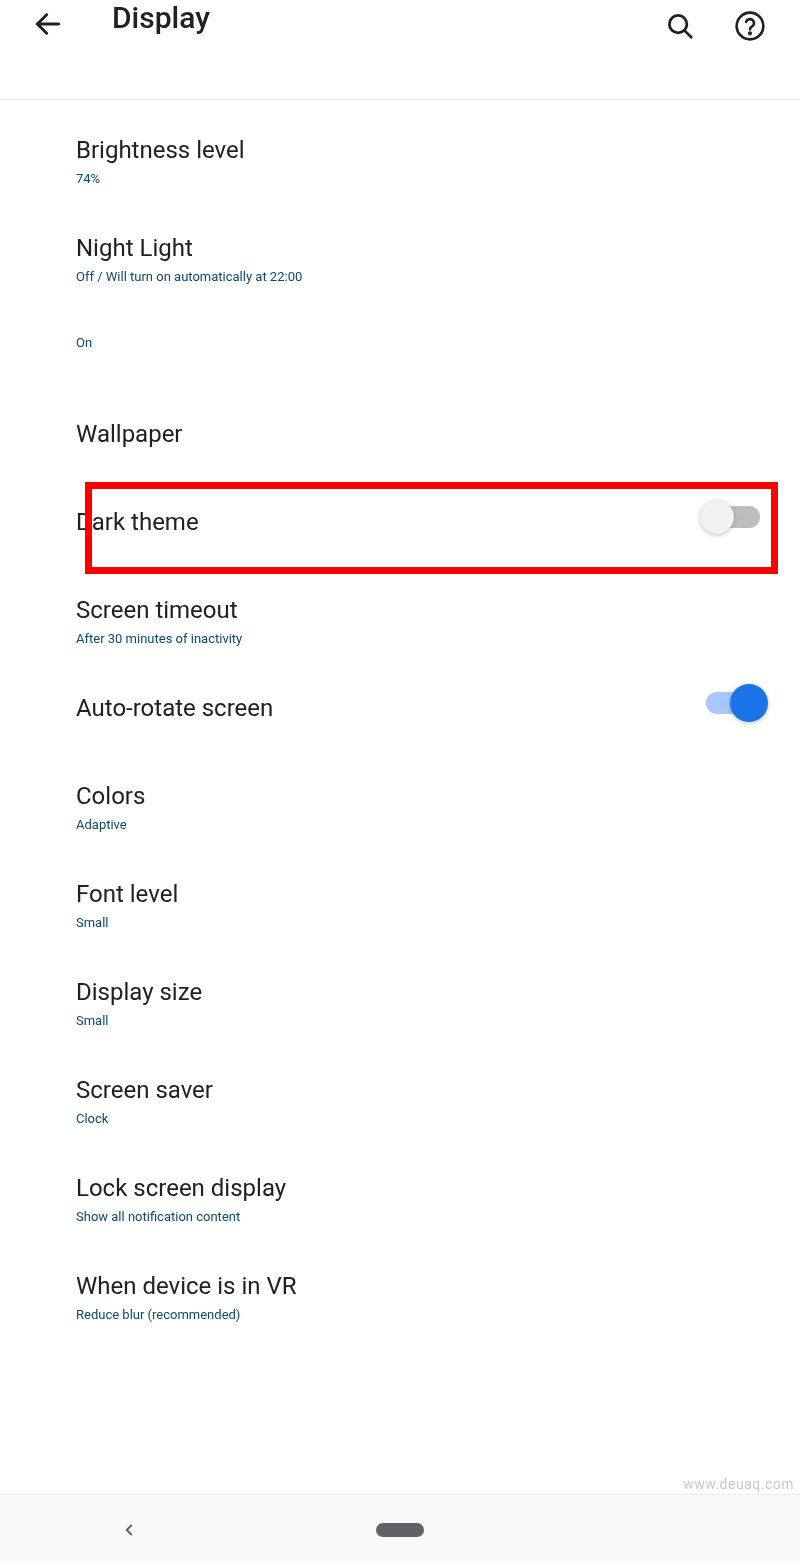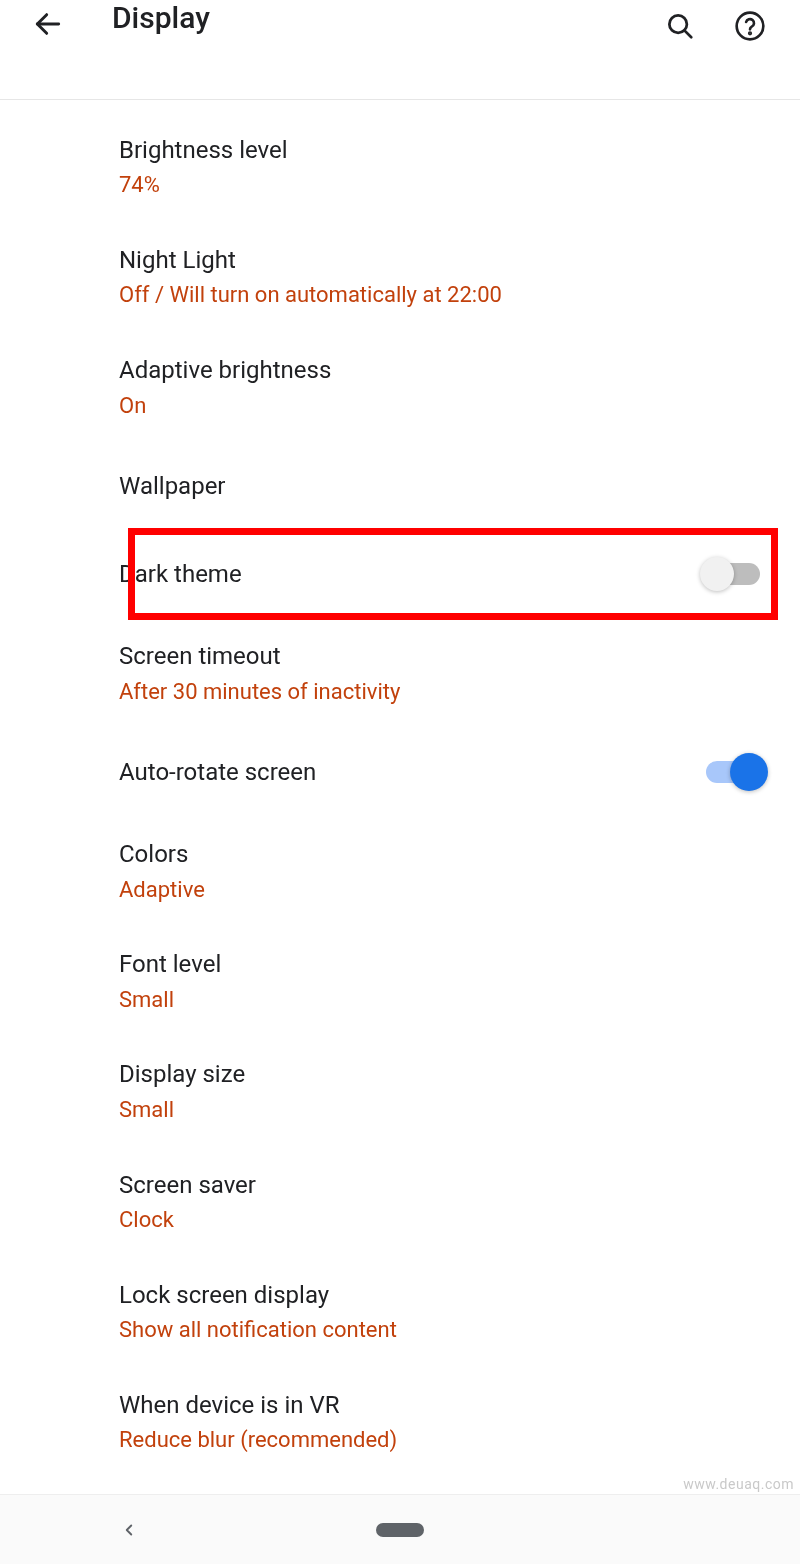--- a/index.html
+++ b/index.html
@@ -40,40 +40,39 @@
       justify-content: center;
       cursor: pointer;
       margin-left: 18px;
     }
     .content {
       padding-top: 12px;
       padding-bottom: 100px;
     }
     .setting-row {
       display: flex;
-      align-items: center;
+      align-items: flex-start;
       padding: 22px 0 22px 76px;
       min-height: 88px;
       cursor: pointer;
       position: relative;
       padding-right: 40px;
-      margin-left: 43px;
     }
     .setting-text {
       flex: 1;
       padding-right: 20px;
     }
     .setting-title {
       font-size: 24px;
       color: #202124;
       line-height: 1.35;
     }
     .setting-subtitle {
-      font-size: 22px;
-      color: #c2410c;
+      font-size: 13px;
+      color: #0c4a6e;
       margin-top: 4px;
       line-height: 1.35;
     }
     .toggle {
       position: relative;
       width: 54px;
       height: 22px;
       border-radius: 11px;
       flex-shrink: 0;
     }
@@ -179,21 +178,20 @@
       </div>
     </div>
     <div class="setting-row">
       <div class="setting-text">
         <div class="setting-title">Night Light</div>
         <div class="setting-subtitle">Off / Will turn on automatically at 22:00</div>
       </div>
     </div>
     <div class="setting-row">
       <div class="setting-text">
-        <div class="setting-title">Adaptive brightness</div>
         <div class="setting-subtitle">On</div>
       </div>
     </div>
     <div class="setting-row">
       <div class="setting-text">
         <div class="setting-title">Wallpaper</div>
       </div>
     </div>
     <div class="setting-row">
       <div class="setting-text">

